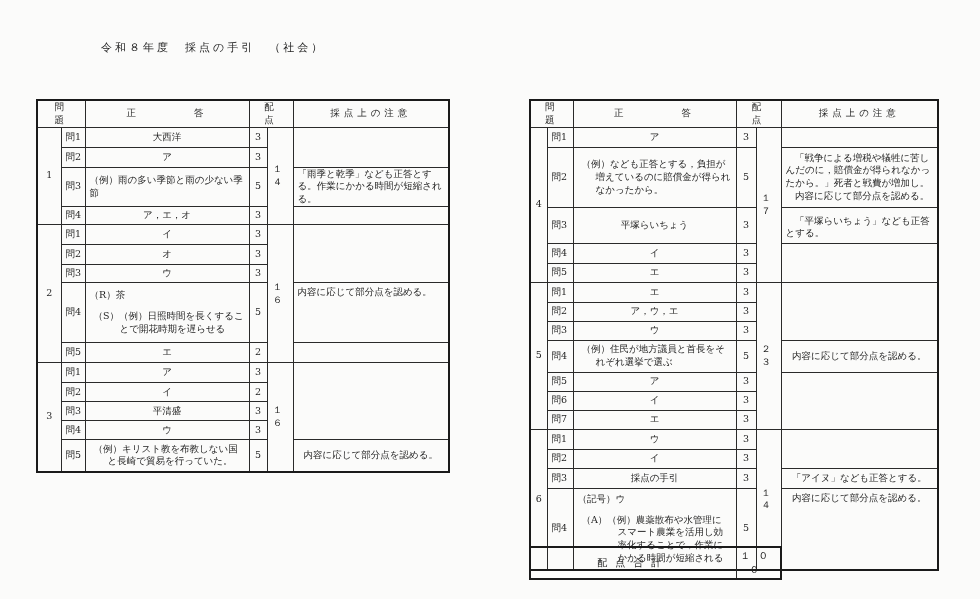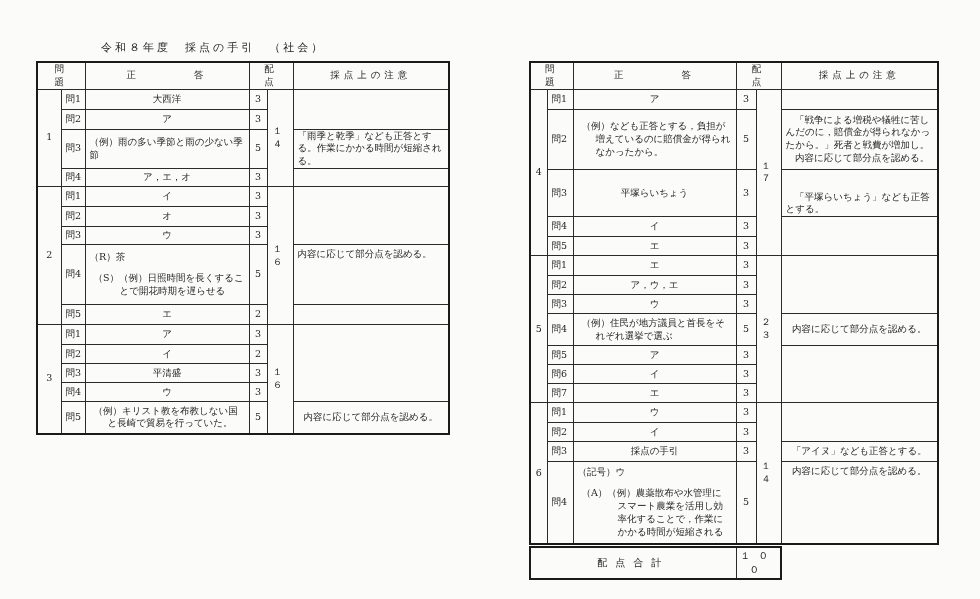--- a/index.html
+++ b/index.html
@@ -21,21 +21,21 @@
     font-size: 9.5px;
     line-height: 1.35;
   }
   table.grid td, table.grid th {
     border: 1px solid #2a2a2a;
     padding: 0 4px;
     vertical-align: middle;
     font-weight: normal;
     overflow: hidden;
   }
-  table.grid { border: 2px solid #1a1a1a; }
+  table.grid { border: 2px solid #1a1a1a; margin-top: 38px; }
   th { text-align: center; letter-spacing: 4px; }
   .c { text-align: center; }
   .l { text-align: left; }
   .q { text-align: left; padding-left: 4px; white-space: nowrap; }
   .num { text-align: center; }
   .big { text-align: center; letter-spacing: 5px; }
   .hang { padding-left: 18px; text-indent: -14px; display: block; }
   .sp { display: block; height: 8px; }
   .note { padding: 2px 4px; }
   .indent1 { display:block; text-indent: 1em; }
@@ -194,21 +194,21 @@
     <td class="num">5</td>
     <td class="note">
       <span class="indent1">「戦争による増税や犠牲に苦しんだのに，賠償金が得られなかったから。」死者と戦費が増加し。</span>
       <span class="indent1">内容に応じて部分点を認める。</span>
     </td>
   </tr>
   <tr style="height:36px">
     <td class="q">問3</td>
     <td class="c">平塚らいちょう</td>
     <td class="num">3</td>
-    <td class="note" style="vertical-align:top;padding-top:21px">
+    <td class="note" style="vertical-align:top;padding-top:7px">
           <span class="indent1">「平塚らいちょう」なども正答とする。</span>
         </td>
   </tr>
   <tr style="height:20px">
     <td class="q">問4</td>
     <td class="c">イ</td>
     <td class="num">3</td>
     <td rowspan="2"></td>
   </tr>
   <tr style="height:19px">

